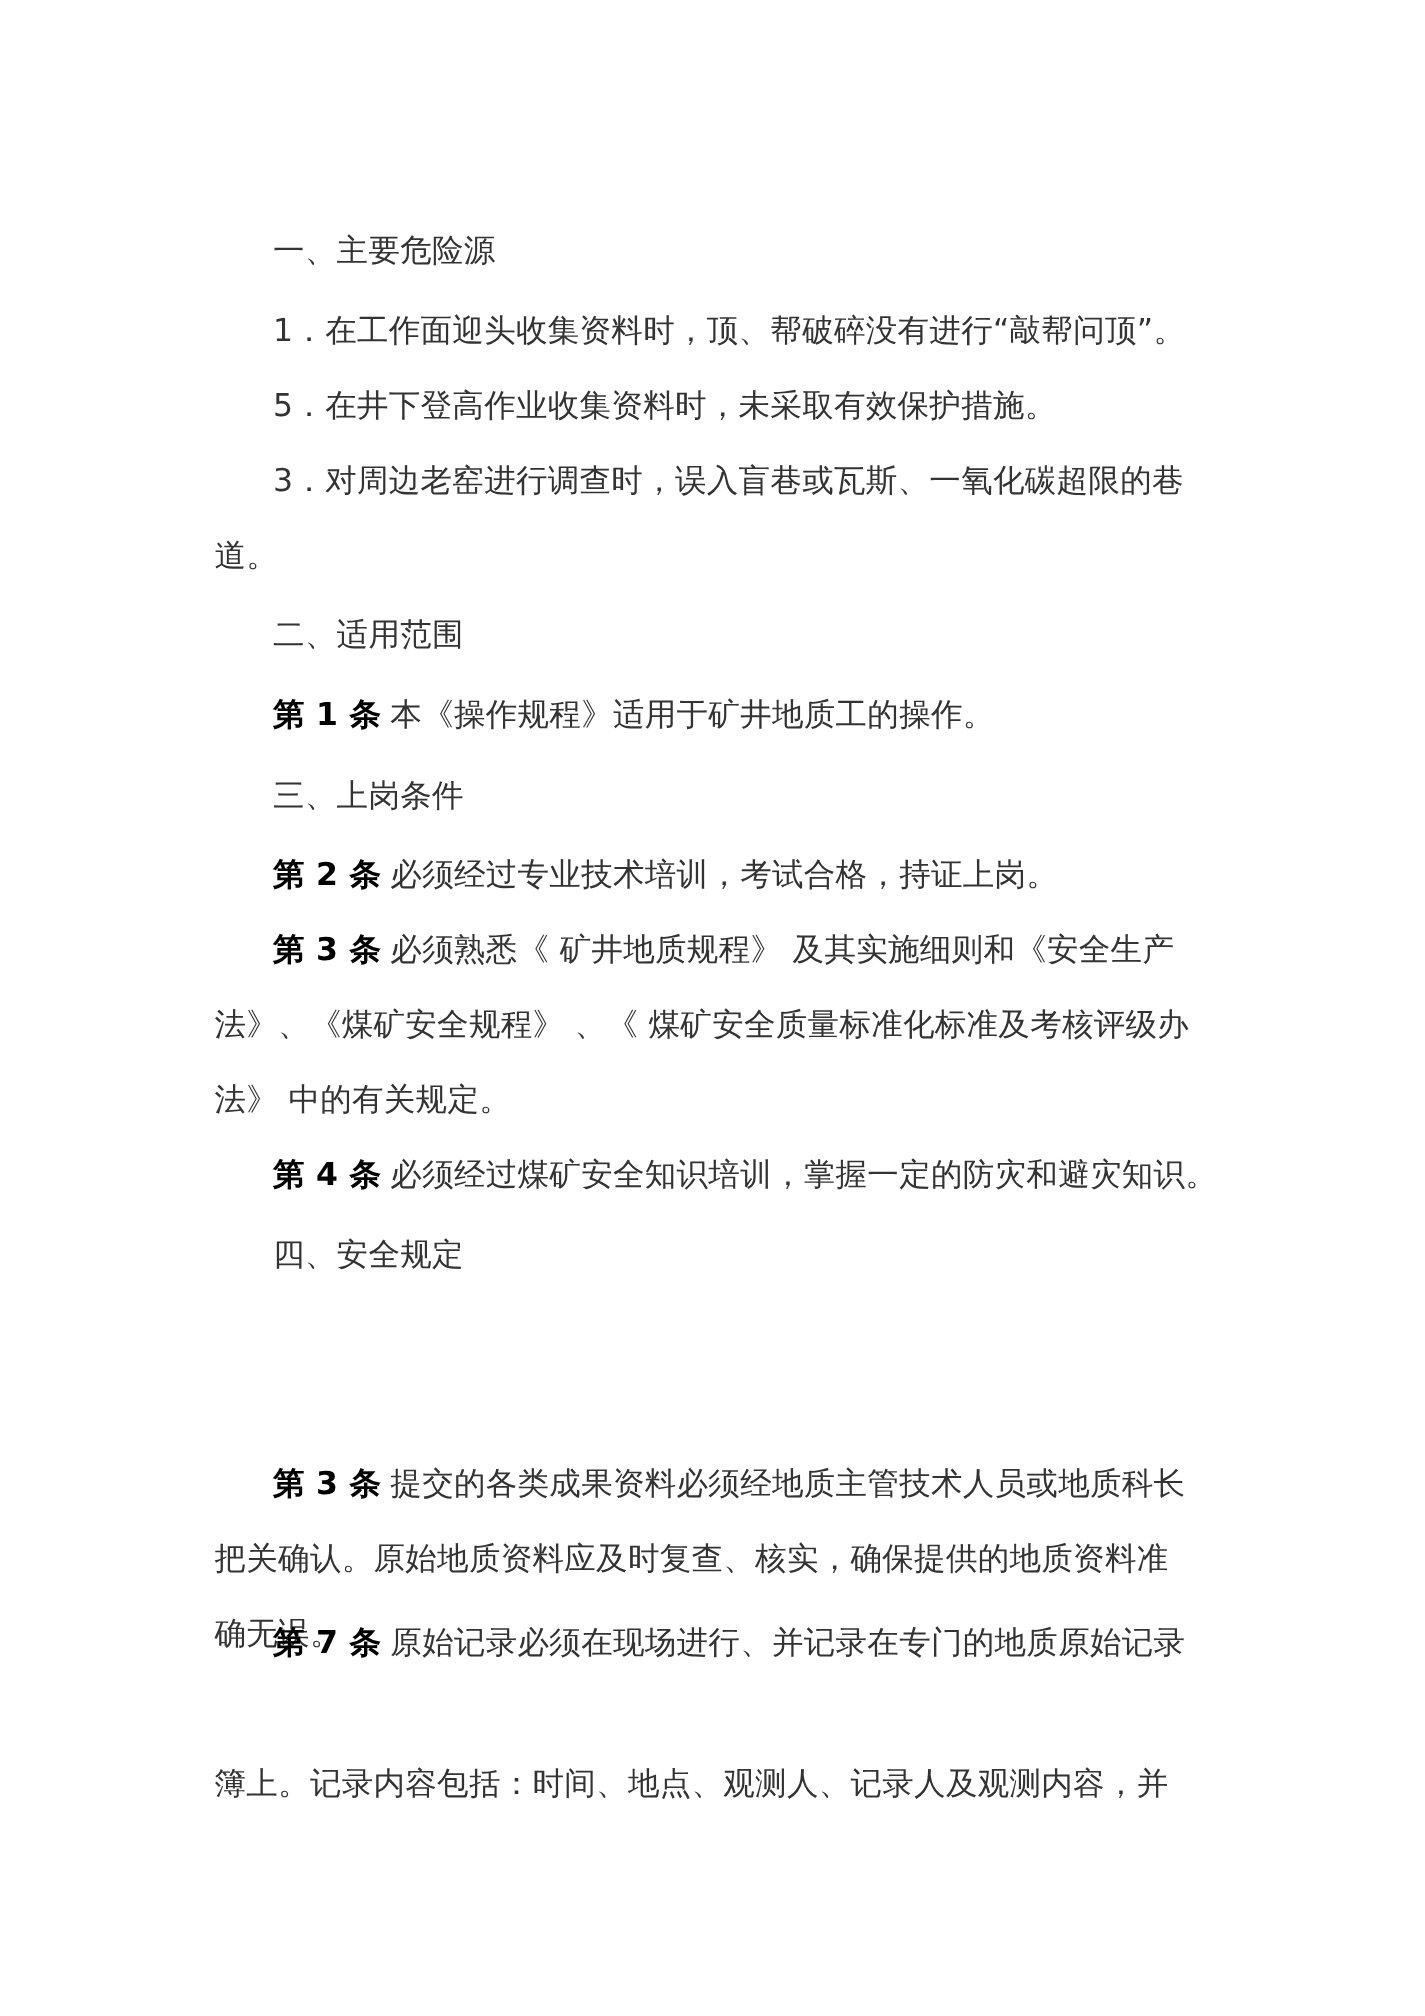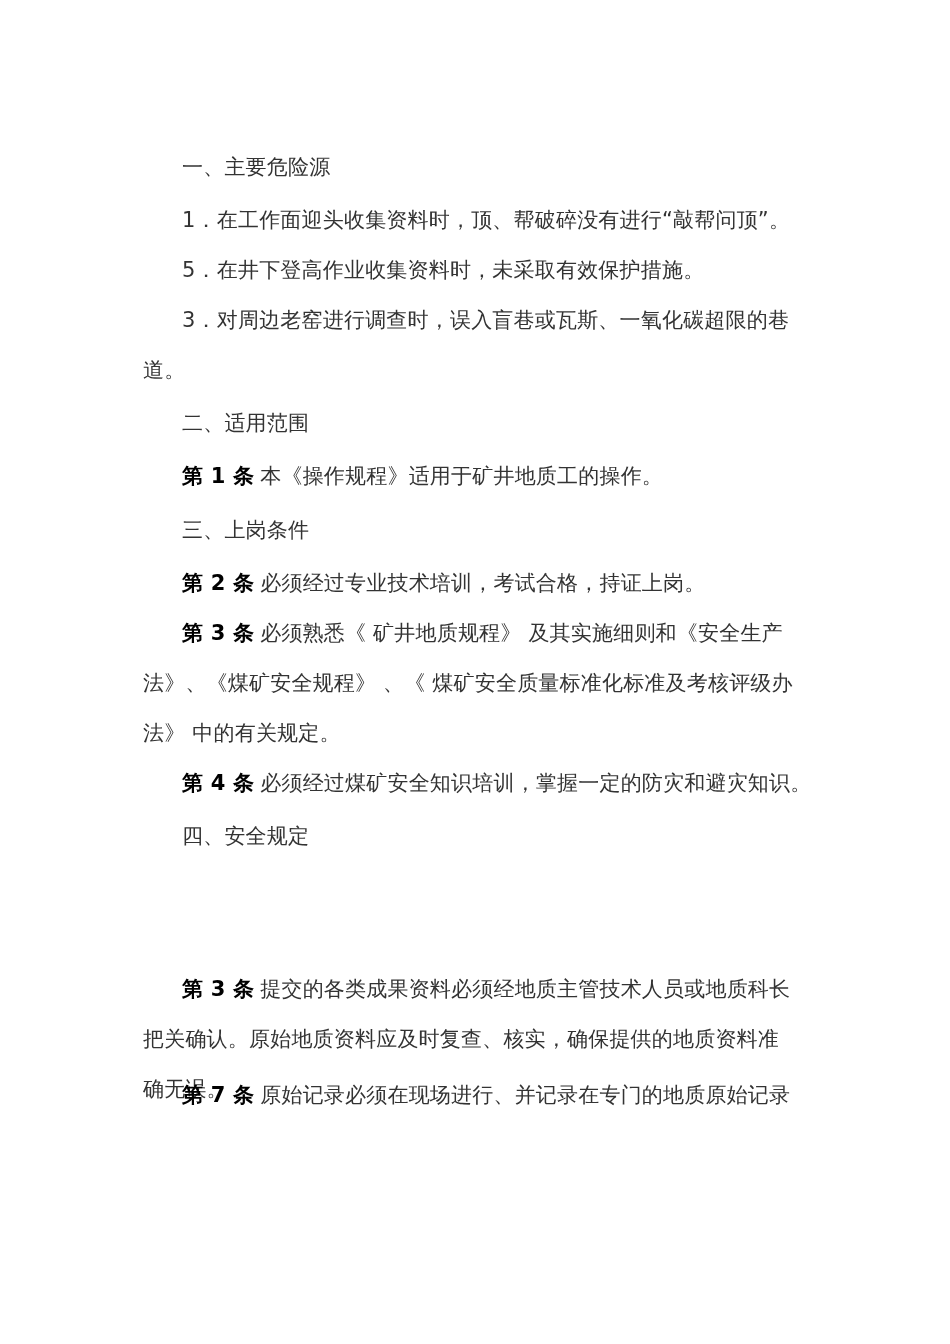--- a/index.html
+++ b/index.html
@@ -36,13 +36,14 @@
   <div class="line ind" style="top:620px"><span class="bold">第 3 条</span><span>必须熟悉《 矿井地质规程》 及其实施细则和《安全生产</span></div>
   <div class="line noind" style="top:720px"><span>法》 中的有关规定。</span></div>
   <div class="line noind" style="top:670px"><span>法》、《煤矿安全规程》 、《 煤矿安全质量标准化标准及考核评级办</span></div>
   <div class="line ind" style="top:770px"><span class="bold">第 4 条</span><span>必须经过煤矿安全知识培训，掌握一定的防灾和避灾知识。</span></div>
 
   <div class="line ind" style="top:823px"><span>四、安全规定</span></div>
   <div class="line ind" style="top:976px"><span class="bold">第 3 条</span><span>提交的各类成果资料必须经地质主管技术人员或地质科长</span></div>
   <div class="line noind" style="top:1026px"><span>把关确认。原始地质资料应及时复查、核实，确保提供的地质资料准</span></div>
   <div class="line noind" style="top:1076px"><span>确无误。</span></div>
   <div class="line ind" style="top:1082px"><span class="bold">第 7 条</span><span>原始记录必须在现场进行、并记录在专门的地质原始记录</span></div>
+  <div class="line noind" style="top:1176px"><span>簿上。记录内容包括：时间、地点、观测人、记录人及观测内容，并</span></div>
 </div>
 
 </body></html>

